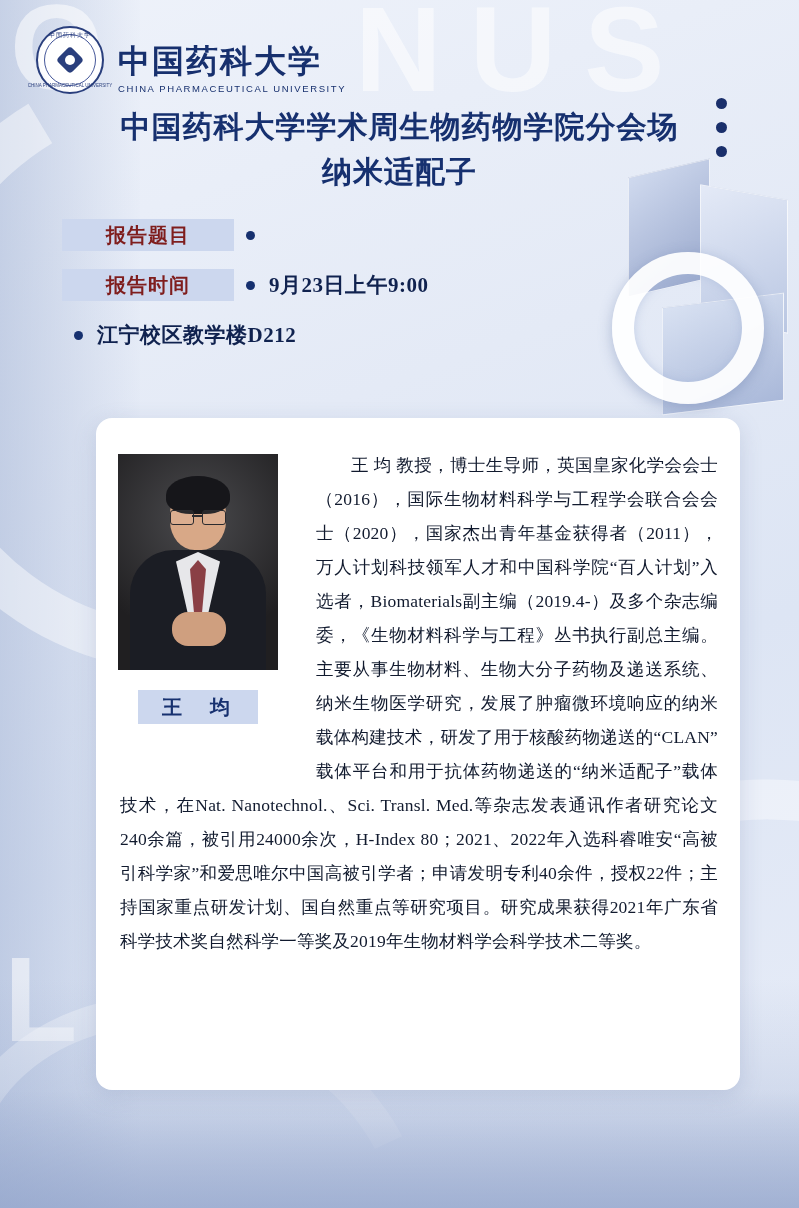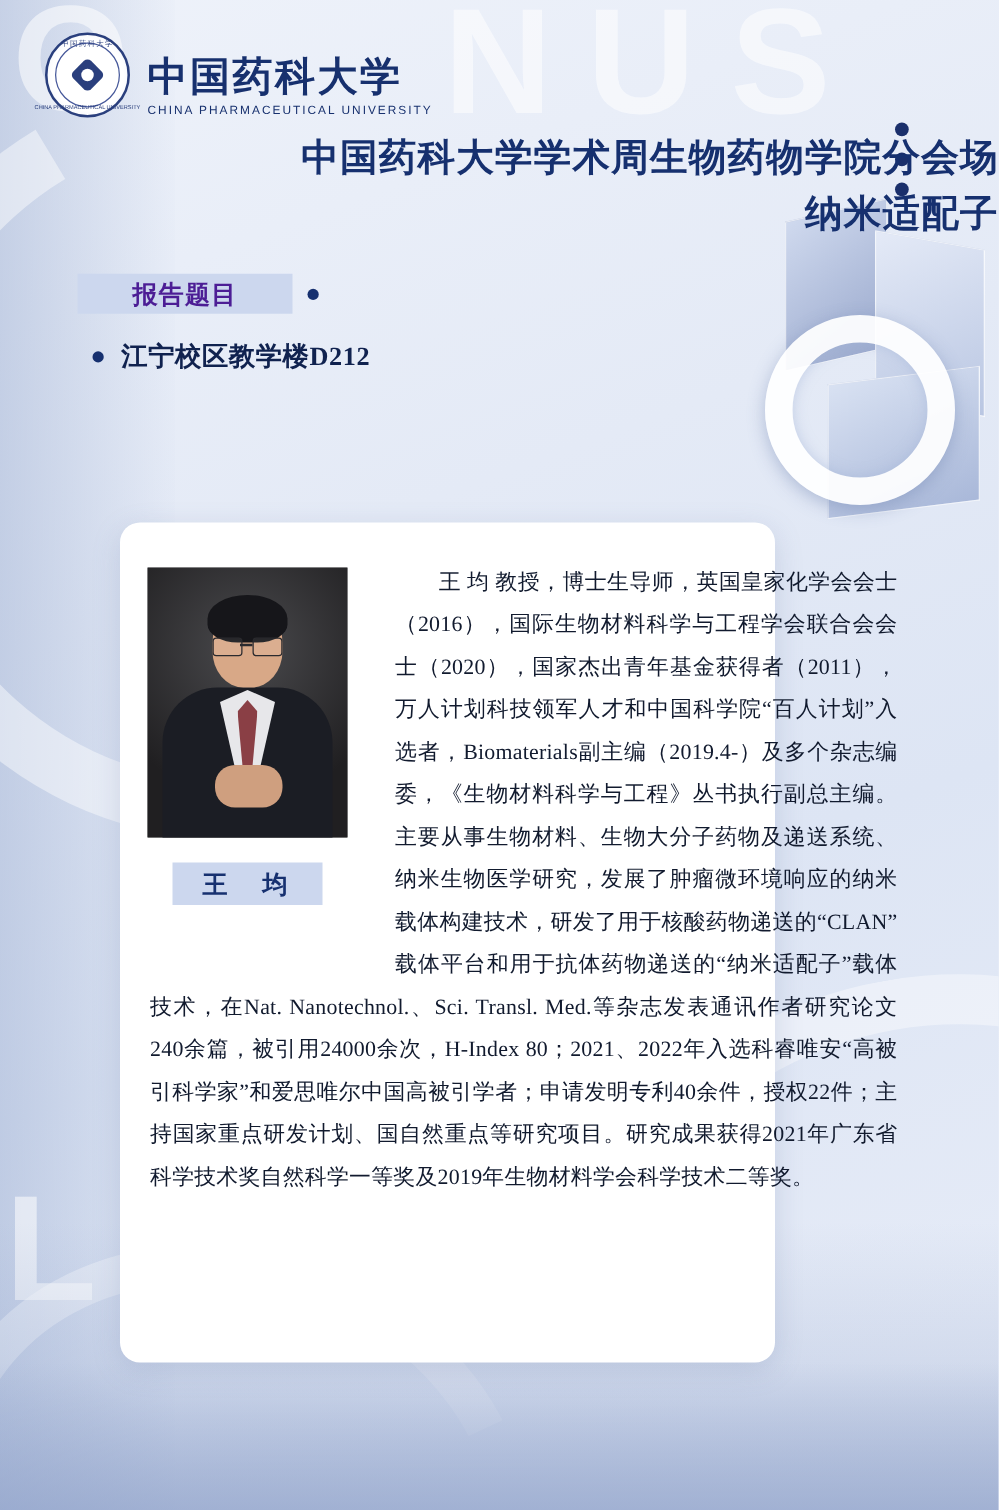--- a/index.html
+++ b/index.html
@@ -194,21 +194,21 @@
     font-size: 9.5px;
     color: #17306e;
     letter-spacing: 1.6px;
     margin-top: 4px;
   }
 
   .title-block {
     position: absolute;
     left: 0; top: 104px;
     width: 799px;
-    text-align: right;
+    text-align: center;
     z-index: 4;
   }
   .title-line {
     font-family: "Liberation Serif", "DejaVu Serif", serif;
     font-weight: 700;
     font-size: 30px;
     color: #16306f;
     letter-spacing: 1px;
     line-height: 1.5;
   }
@@ -222,21 +222,21 @@
   .info-row {
     display: flex;
     align-items: center;
     height: 34px;
     margin-bottom: 16px;
   }
   .info-label {
     width: 172px;
     height: 32px;
     background: #ccd7ee;
-    color: #4c1d95;
+    color: #7f1d1d;
     font-family: "Liberation Serif", "DejaVu Serif", serif;
     font-weight: 700;
     font-size: 20px;
     letter-spacing: 1px;
     display: flex;
     align-items: center;
     justify-content: center;
   }
   .info-bullet {
     width: 9px; height: 9px;
@@ -250,21 +250,21 @@
     font-size: 21px;
     color: #10224f;
     font-weight: 700;
     letter-spacing: 0.5px;
   }
 
   
   .card {
     position: absolute;
     left: 96px; top: 418px;
-    width: 524px;
+    width: 644px;
     height: 672px;
     background: #ffffff;
     border-radius: 16px;
     box-shadow: 0 6px 22px rgba(100,120,165,0.22);
     z-index: 5;
   }
   .portrait {
     position: absolute;
     left: 22px; top: 36px;
     width: 160px;
@@ -421,20 +421,25 @@
 
   <div class="title-block">
     <div class="title-line">中国药科大学学术周生物药物学院分会场</div>
     <div class="title-line">纳米适配子</div>
   </div>
 
   <div class="info">
     <div class="info-row">
       <div class="info-label">报告题目</div>
       <div class="info-bullet"></div>
+    </div>
+    <div class="info-row">
+      <div class="info-label">报告时间</div>
+      <div class="info-bullet"></div>
+      <div class="info-value">9月23日上午9:00</div>
     </div>
     <div class="info-row">
       <div class="info-bullet"></div>
       <div class="info-value">江宁校区教学楼D212</div>
     </div>
   </div>
 
   <div class="card">
     <div class="bio-wrap">
       <div class="bio-float"></div>

